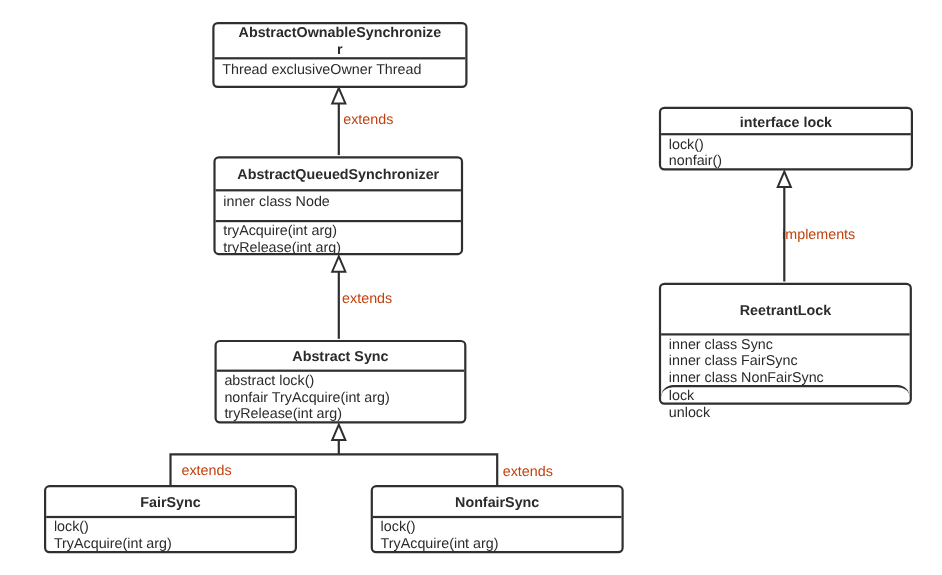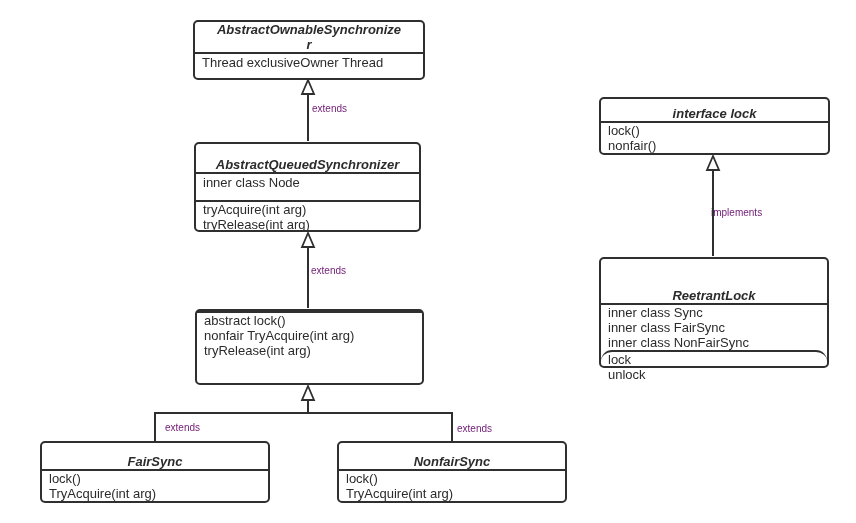--- a/index.html
+++ b/index.html
@@ -22,30 +22,29 @@
     box-sizing: border-box;
     background: #ffffff;
     border: 2px solid #2f2f2f;
     border-radius: 5px;
     z-index: 1;
     display: flex;
     flex-direction: column;
   }
   .ttl {
     display: flex;
-    align-items: flex-end;
+    align-items: center;
     justify-content: center;
     font-weight: bold;
     font-size: 13px;
     line-height: 15px;
     text-align: center;
     flex: 0 0 auto;
     box-sizing: border-box;
     overflow: hidden;
-    font-style: italic;
   }
   .ttl-text { display: inline-block; }
   .wrapbreak { max-width: 186px; word-break: break-all; }
   .comp {
     border-top: 2px solid #2f2f2f;
     box-sizing: border-box;
     font-size: 13px;
     line-height: 15px;
     padding: 1px 18px 0 7px;
     overflow: hidden;
@@ -65,23 +64,23 @@
   #b4 { left: 337px; top: 441px; width: 230px; height: 62px; }
   #b4 .ttl { height: 26px; }  #b4 .c-a { height: 32px; padding-top: 0; }
   #b5 { left: 599px; top: 97px;  width: 231px; height: 58px; }
   #b5 .ttl { height: 22px; }  #b5 .c-a { height: 32px; padding-top: 0; }
   #b6 { left: 599px; top: 257px; width: 230px; height: 111px; }
   #b6 .ttl { height: 44px; }  #b6 .c-a { height: 47px; padding-top: 0; }  #b6 .c-b { height: 33px; padding-top: 0; border-radius: 11px; }
 
   
   .lbl {
     position: absolute;
-    font-size: 10px;
+    font-size: 13px;
     line-height: 15px;
-    color: #701a75;
+    color: #c2410c;
     z-index: 2;
     white-space: nowrap;
   }
   #lbl-ext1 { left: 312px; top: 101px; }
   #lbl-ext2 { left: 311px; top: 263px; }
   #lbl-ext3 { left: 165px; top: 420px; }
   #lbl-ext4 { left: 457px; top: 421px; }
   #lbl-impl { left: 711px; top: 205px; }
 
   
@@ -115,20 +114,23 @@
     <div class="comp c-a">
       <div class="row">inner class Node</div>
     </div>
     <div class="comp c-b">
       <div class="row">tryAcquire(int arg)</div>
       <div class="row">tryRelease(int arg)</div>
     </div>
   </div>
 
   <div class="cls" id="b2">
+    <div class="ttl">
+      <span class="ttl-text">Abstract Sync</span>
+    </div>
     <div class="comp c-a">
       <div class="row">abstract lock()</div>
       <div class="row">nonfair TryAcquire(int arg)</div>
       <div class="row">tryRelease(int arg)</div>
     </div>
   </div>
 
   <div class="cls" id="b3">
     <div class="ttl">
       <span class="ttl-text">FairSync</span>

